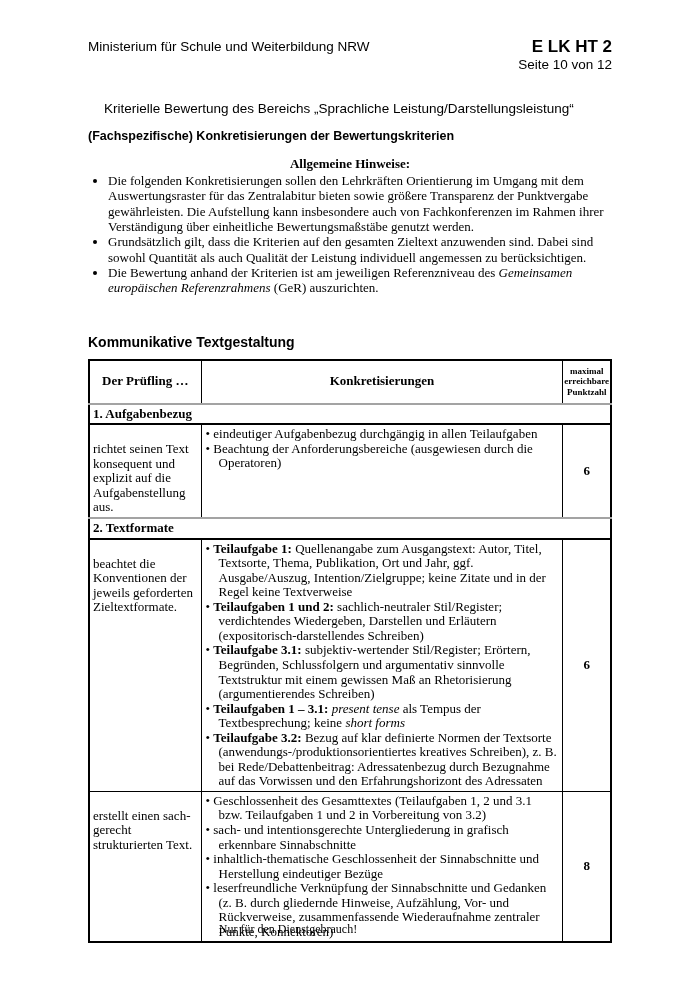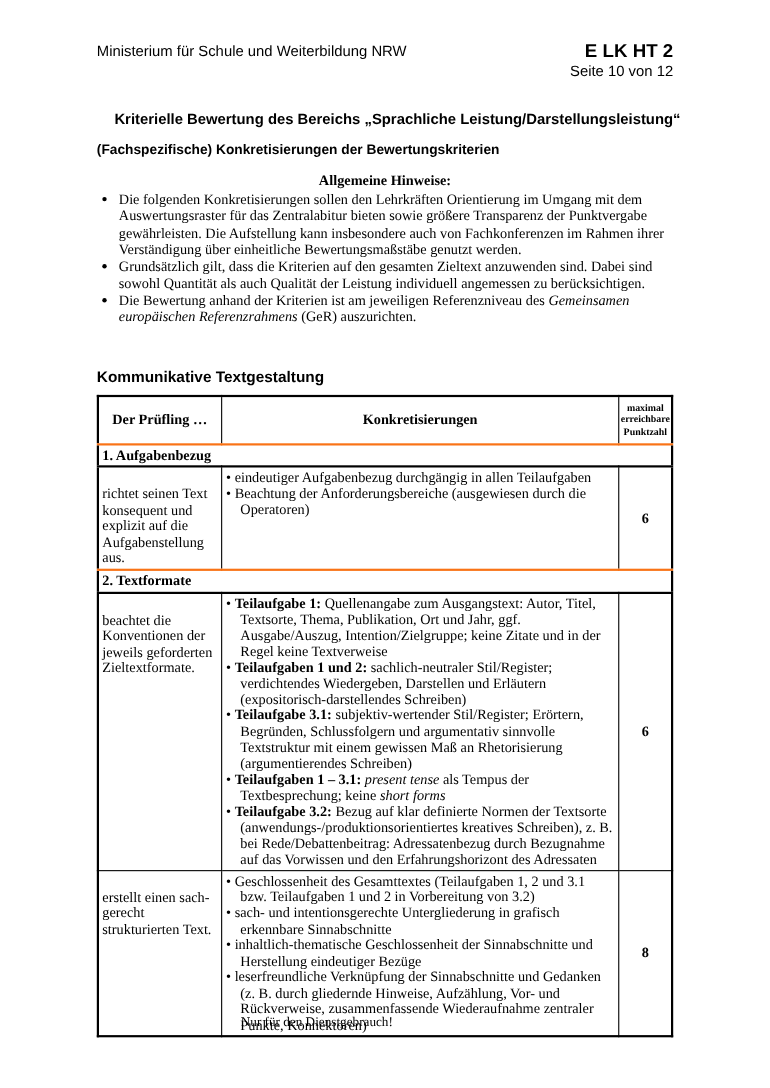--- a/index.html
+++ b/index.html
@@ -10,21 +10,21 @@
   
   .doc-header{display:flex;justify-content:space-between;align-items:flex-start;
               font-family:"Liberation Sans",sans-serif;}
   .ministry{font-size:13.5px;padding-top:3px;}
   .header-right{text-align:right;line-height:1.25;}
   .exam-code{font-size:17px;font-weight:bold;}
   .page-info{font-size:13.5px;text-align:right;}
 
   
   .doc-title{margin-top:27px;font-family:"Liberation Sans",sans-serif;
-             font-weight:bold;font-size:13.5px;white-space:nowrap;padding-left:16px;}
+             font-weight:normal;font-size:13.5px;white-space:nowrap;padding-left:16px;}
   .doc-subtitle{margin-top:13px;font-family:"Liberation Sans",sans-serif;
                 font-weight:bold;font-size:12.5px;}
 
   
   .hints-heading{margin-top:13px;font-weight:bold;font-size:13px;text-align:center;}
   ul.hints-list{margin:1px 0 0 0;padding-left:20px;font-size:13px;line-height:1.18;}
   ul.hints-list li{margin:0;padding-left:0;}
 
   .section-title{margin-top:38px;font-family:"Liberation Sans",sans-serif;
                  font-weight:bold;font-size:14px;}
@@ -32,21 +32,21 @@
   
   table.criteria-table{width:100%;margin-top:9px;border-collapse:collapse;
                        border:2px solid #000;font-size:13px;line-height:1.12;}
   table.criteria-table col.c1{width:112px;}
   table.criteria-table col.c3{width:46px;}
   .criteria-table th,.criteria-table td{border:1px solid #000;padding:2px 4px;
                                         vertical-align:top;text-align:left;}
   .criteria-table thead th{text-align:center;vertical-align:middle;
                            font-weight:bold;height:38px;}
   .criteria-table th.col-points{font-size:9px;line-height:1.2;padding:0 1px;}
-  tr.section-row td{border-top:2px solid #f97316;border-bottom:2px solid #000;
+  tr.section-row td{border-top:2px solid #a3a3a3;border-bottom:2px solid #000;
                     font-weight:bold;padding:2px 3px;}
   td.criterion-cell{padding:17px 3px 2px 3px;}
   td.points-cell{text-align:center;vertical-align:middle;font-weight:bold;}
   ul.cbullets{margin:0;padding:0;list-style:none;}
   ul.cbullets li{padding-left:13px;text-indent:-13px;margin:0;}
   ul.cbullets li::before{content:"\2022\00a0";}
   .b{font-weight:bold;}
   .i{font-style:italic;}
 
   

